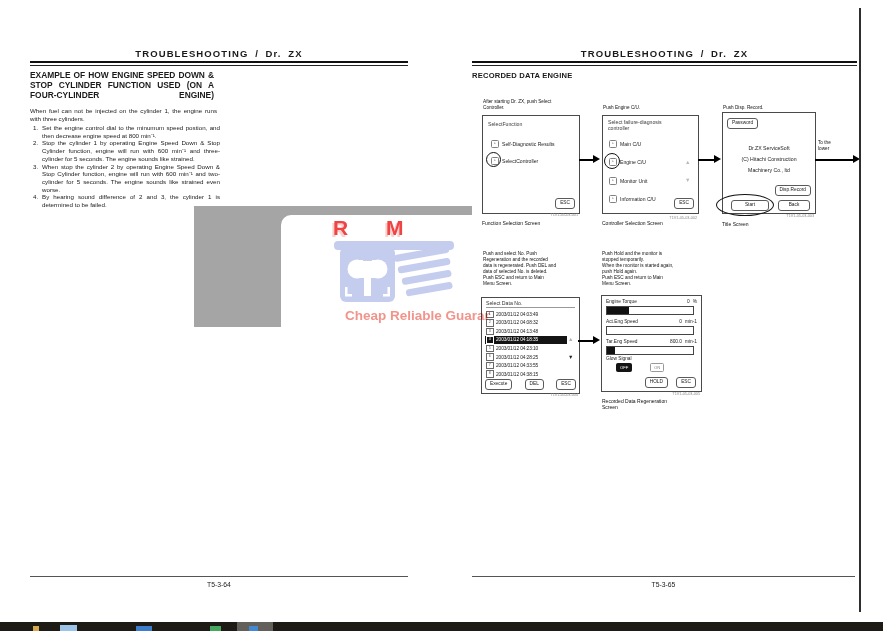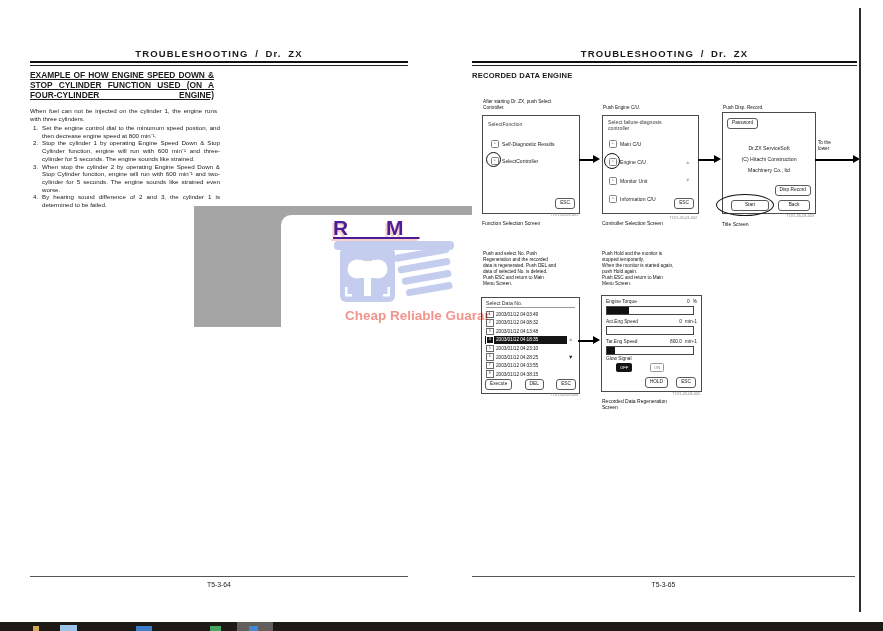--- a/index.html
+++ b/index.html
@@ -4,21 +4,21 @@
 <style>
   html,body{margin:0;padding:0;width:883px;height:631px;background:#fff;overflow:hidden;
             font-family:"Liberation Sans", sans-serif;color:#1a1a1a;}
   .abs{position:absolute;}
   #canvas{position:relative;width:883px;height:631px;background:#fff;}
 
   
   .pg-header{font-size:9.5px;font-weight:bold;letter-spacing:1.1px;word-spacing:3px;text-align:center;}
   .hdr-rule{height:2px;border-top:2px solid #0f0f0f;border-bottom:1px solid #222;}
   .sect-title{font-size:7.6px;font-weight:bold;letter-spacing:.2px;}
-  .doc-title{font-size:8.4px;font-weight:bold;line-height:10px;text-align:justify;text-align-last:justify;text-decoration:underline;}
+  .doc-title{font-size:8.4px;font-weight:bold;line-height:10px;text-align:justify;text-align-last:justify;}
   .body-txt{font-size:6.2px;line-height:7.7px;text-align:justify;}
   .step{display:flex;}
   .step-no{flex:none;width:9px;padding-left:3px;font-size:6.2px;line-height:7.7px;}
   .step-text{flex:1;font-size:6.2px;line-height:7.7px;text-align:justify;}
   .foot-rule{border-top:1px solid #555;height:0;}
   .pg-num{font-size:6.8px;text-align:center;}
   .page-edge{width:2px;background:#2e2e2e;}
 
   
   .scap{font-size:4.7px;line-height:6px;white-space:pre-line;color:#111;}
@@ -302,21 +302,21 @@
 
     <div class="abs foot-rule" style="left:472px;top:576px;width:383px;"></div>
     <div class="abs pg-num" style="left:472px;top:581px;width:383px;">T5-3-65</div>
   </div>
 
   <div class="abs page-edge" style="left:859px;top:8px;height:604px;"></div>
 
   <div id="watermark">
     <div class="wm-shadow" style="background: rgb(165, 165, 165);"></div>
     <div class="wm-box" style="background: rgb(255, 255, 255);">
-      <div class="wm-letters" style="color:#4c1d95;text-decoration:underline;">R M</div>
+      <div class="wm-letters" style="color:#ef4444;">R M</div>
       <svg class="abs" style="left:48px;top:24px;" width="138" height="70" viewBox="0 0 138 70">
         <rect x="5" y="2" width="120" height="9" rx="4" fill="#c5cdee"></rect>
         <rect x="11" y="8" width="55" height="55" rx="6" fill="#c5cdee"></rect>
         <circle cx="28" cy="30" r="9.5" fill="#ffffff"></circle>
         <circle cx="49" cy="30" r="9.5" fill="#ffffff"></circle>
         <rect x="28" y="21" width="21" height="18" fill="#ffffff"></rect>
         <rect x="34" y="14" width="9" height="8" fill="#c5cdee"></rect>
         <rect x="35" y="39" width="7" height="18" fill="#ffffff"></rect>
         <rect x="16" y="55" width="7" height="2.5" fill="#ffffff"></rect>
         <rect x="16" y="48" width="2.5" height="9" fill="#ffffff"></rect>

